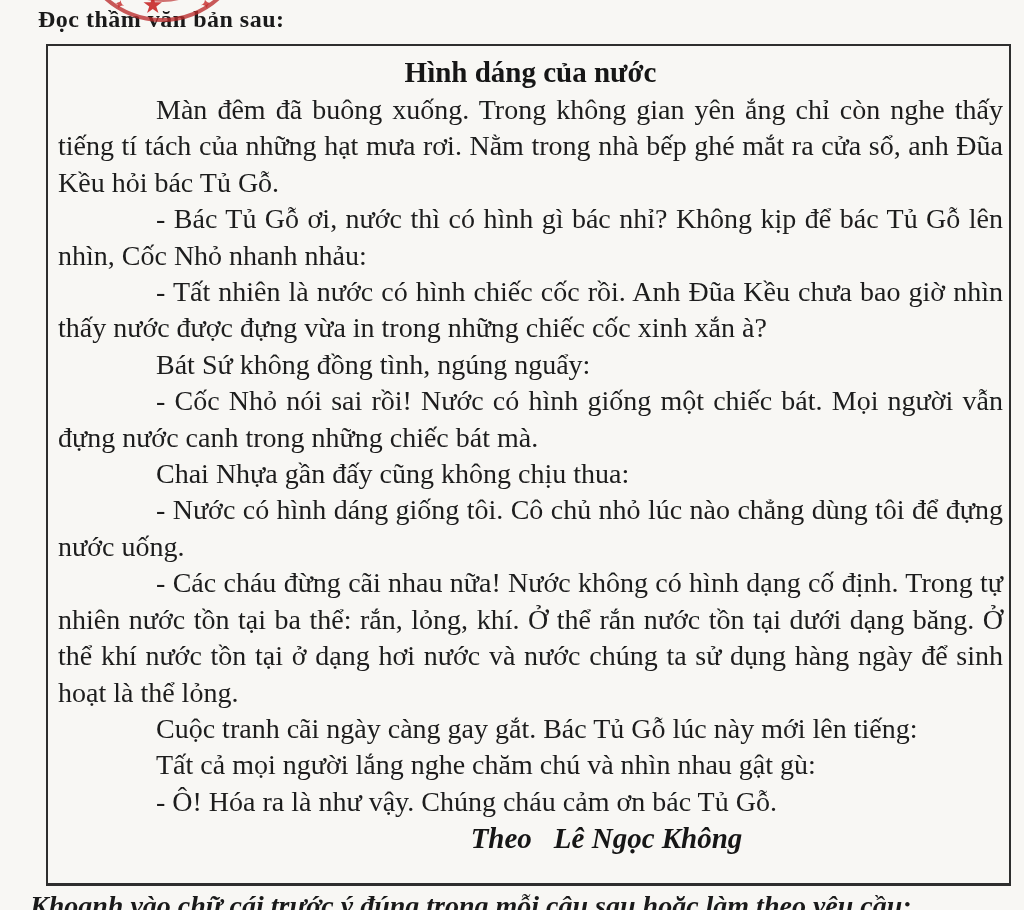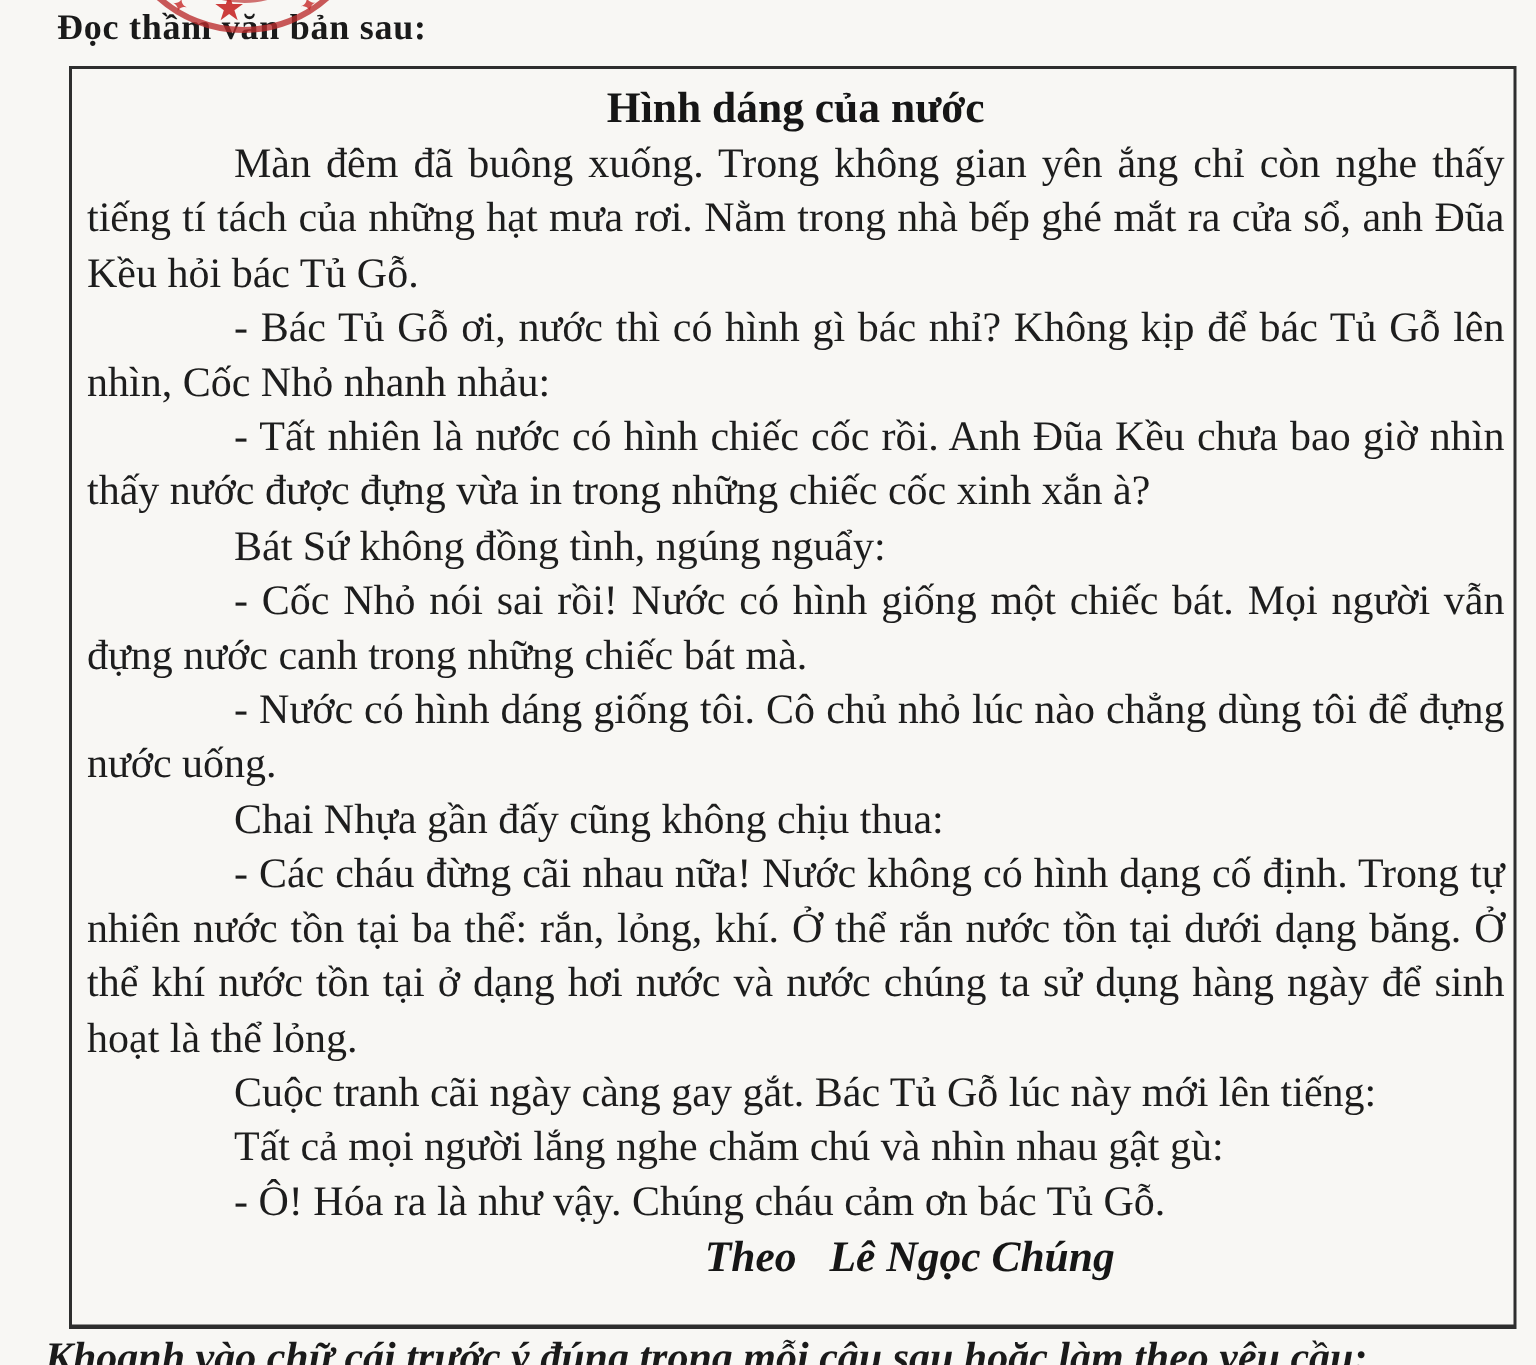--- a/index.html
+++ b/index.html
@@ -126,27 +126,27 @@
   <div class="top-instruction">Đọc thầm văn bản sau:</div>
 
   <div class="passage-box">
     <div class="passage-title">Hình dáng của nước</div>
     <div class="passage-body">
       <p>Màn đêm đã buông xuống. Trong không gian yên ắng chỉ còn nghe thấy tiếng tí tách của những hạt mưa rơi. Nằm trong nhà bếp ghé mắt ra cửa sổ, anh Đũa Kều hỏi bác Tủ Gỗ.</p>
       <p>- Bác Tủ Gỗ ơi, nước thì có hình gì bác nhỉ? Không kịp để bác Tủ Gỗ lên nhìn, Cốc Nhỏ nhanh nhảu:</p>
       <p>- Tất nhiên là nước có hình chiếc cốc rồi. Anh Đũa Kều chưa bao giờ nhìn thấy nước được đựng vừa in trong những chiếc cốc xinh xắn à?</p>
       <p>Bát Sứ không đồng tình, ngúng nguẩy:</p>
       <p>- Cốc Nhỏ nói sai rồi! Nước có hình giống một chiếc bát. Mọi người vẫn đựng nước canh trong những chiếc bát mà.</p>
+      <p>Chai Nhựa gần đấy cũng không chịu thua:</p>
       <p>- Nước có hình dáng giống tôi. Cô chủ nhỏ lúc nào chẳng dùng tôi để đựng nước uống.</p>
-      <p>Chai Nhựa gần đấy cũng không chịu thua:</p>
       <p>- Các cháu đừng cãi nhau nữa! Nước không có hình dạng cố định. Trong tự nhiên nước tồn tại ba thể: rắn, lỏng, khí. Ở thể rắn nước tồn tại dưới dạng băng. Ở thể khí nước tồn tại ở dạng hơi nước và nước chúng ta sử dụng hàng ngày để sinh hoạt là thể lỏng.</p>
       <p>Cuộc tranh cãi ngày càng gay gắt. Bác Tủ Gỗ lúc này mới lên tiếng:</p>
       <p>Tất cả mọi người lắng nghe chăm chú và nhìn nhau gật gù:</p>
       <p>- Ô! Hóa ra là như vậy. Chúng cháu cảm ơn bác Tủ Gỗ.</p>
     </div>
     <div class="attribution">
-      <span class="theo">Theo</span><span class="author">Lê Ngọc Chúng</span>
+      <span class="theo">Theo</span><span class="author">Lê Ngọc Không</span>
     </div>
   </div>
 
   <div class="bottom-instruction">Khoanh vào chữ cái trước ý đúng trong mỗi câu sau hoặc làm theo yêu cầu:</div>
 
 </div>
 
 </body></html>

